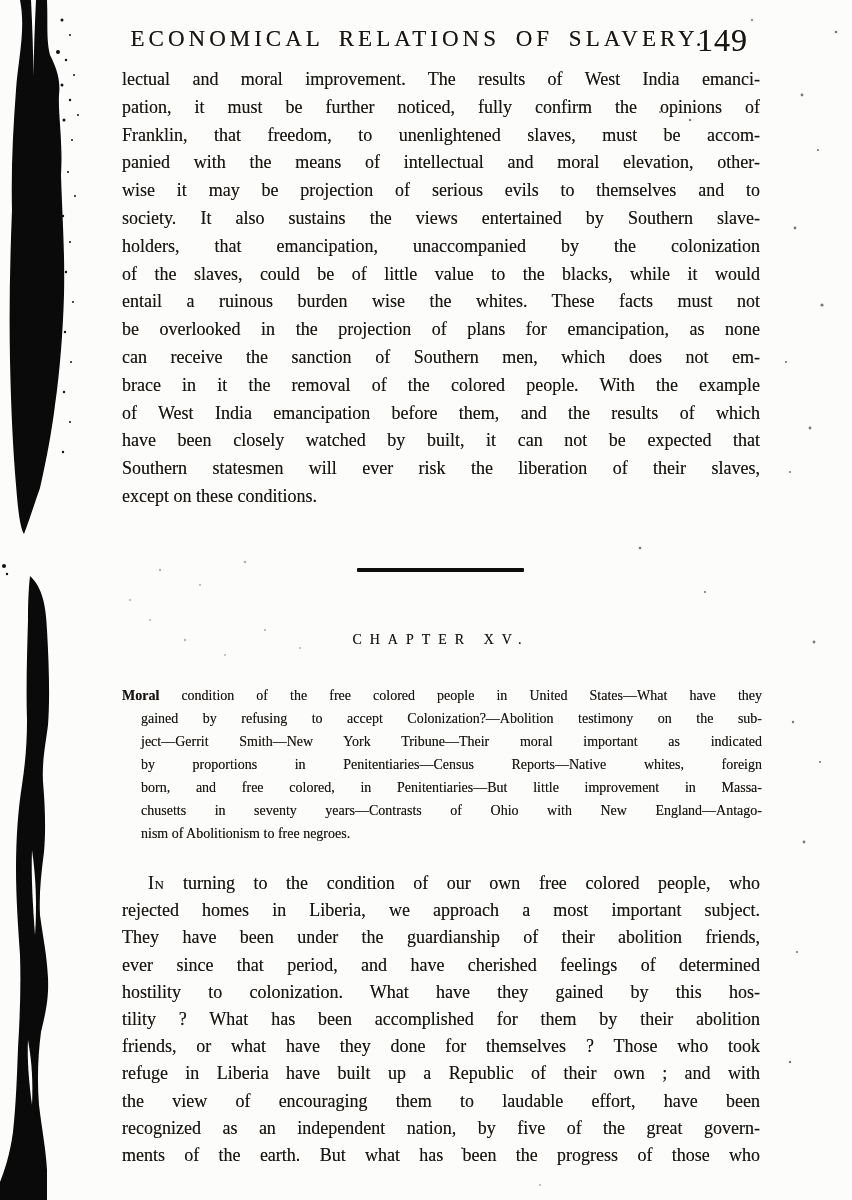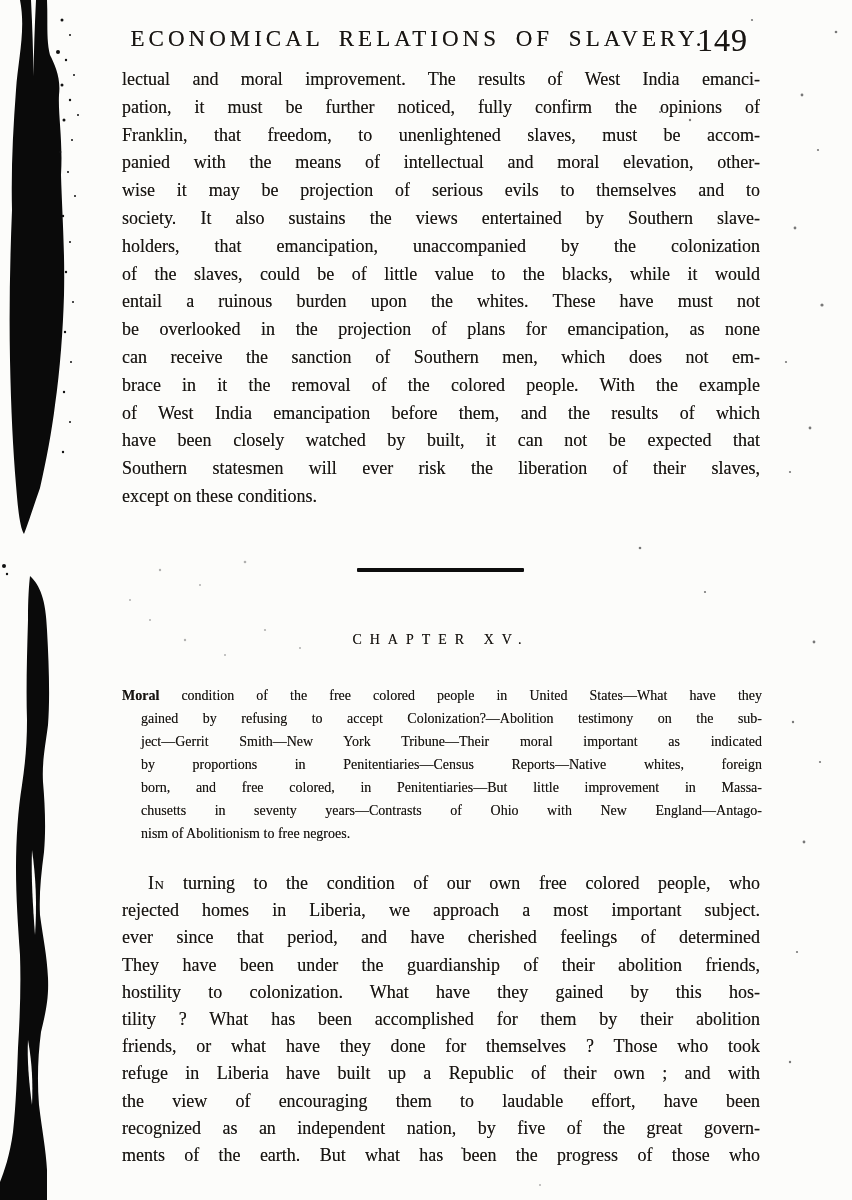--- a/index.html
+++ b/index.html
@@ -161,21 +161,21 @@
   <div class="para para1">
     <div data-bind-list="page.paragraph_continuation.lines">
         <div class="line">lectual and moral improvement.  The results of West India emanci-</div>
         <div class="line">pation, it must be further noticed, fully confirm the opinions of</div>
         <div class="line">Franklin, that freedom, to unenlightened slaves, must be accom-</div>
         <div class="line">panied with the means of intellectual and moral elevation, other-</div>
         <div class="line">wise it may be projection of serious evils to themselves and to</div>
         <div class="line">society.  It also sustains the views entertained by Southern slave-</div>
         <div class="line">holders, that emancipation, unaccompanied by the colonization</div>
         <div class="line">of the slaves, could be of little value to the blacks, while it would</div>
-        <div class="line">entail a ruinous burden upon the whites.  These have must not</div>
+        <div class="line">entail a ruinous burden wise the whites.  These facts must not</div>
         <div class="line">be overlooked in the projection of plans for emancipation, as none</div>
         <div class="line">can receive the sanction of Southern men, which does not em-</div>
         <div class="line">brace in it the removal of the colored people.  With the example</div>
         <div class="line">of West India emancipation before them, and the results of which</div>
         <div class="line">have been closely watched by built, it can not be expected that</div>
         <div class="line">Southern statesmen will ever risk the liberation of their slaves,</div>
         <div class="line">except on these conditions.</div>
       </div>
   </div>
 
@@ -192,22 +192,22 @@
         <div class="line">born, and free colored, in Penitentiaries—But little improvement in Massa-</div>
         <div class="line">chusetts in seventy years—Contrasts of Ohio with New England—Antago-</div>
         <div class="line">nism of Abolitionism to free negroes.</div>
       </div>
   </div>
 
   <div class="para para2">
     <div class="line first"><span class="sc" data-bind="page.opening_paragraph.lead">In</span> <span data-bind="page.opening_paragraph.first_line_rest">turning to the condition of our own free colored people, who</span></div>
     <div data-bind-list="page.opening_paragraph.lines">
         <div class="line">rejected homes in Liberia, we approach a most important subject.</div>
+        <div class="line">They have been under the guardianship of their abolition friends,</div>
         <div class="line">ever since that period, and have cherished feelings of determined</div>
-        <div class="line">They have been under the guardianship of their abolition friends,</div>
         <div class="line">hostility to colonization.  What have they gained by this hos-</div>
         <div class="line">tility ?  What has been accomplished for them by their abolition</div>
         <div class="line">friends, or what have they done for themselves ?  Those who took</div>
         <div class="line">refuge in Liberia have built up a Republic of their own ; and with</div>
         <div class="line">the view of encouraging them to laudable effort, have been</div>
         <div class="line">recognized as an independent nation, by five of the great govern-</div>
         <div class="line">ments of the earth.  But what has been the progress of those who</div>
       </div>
   </div>
 

